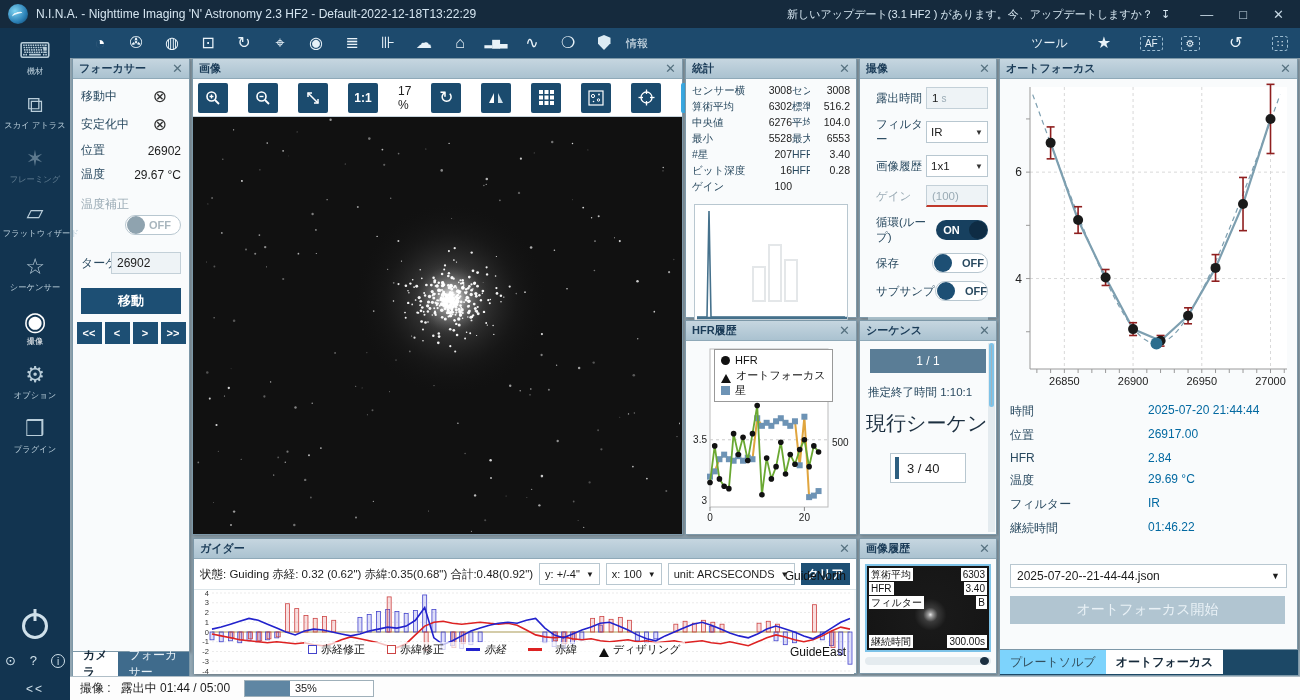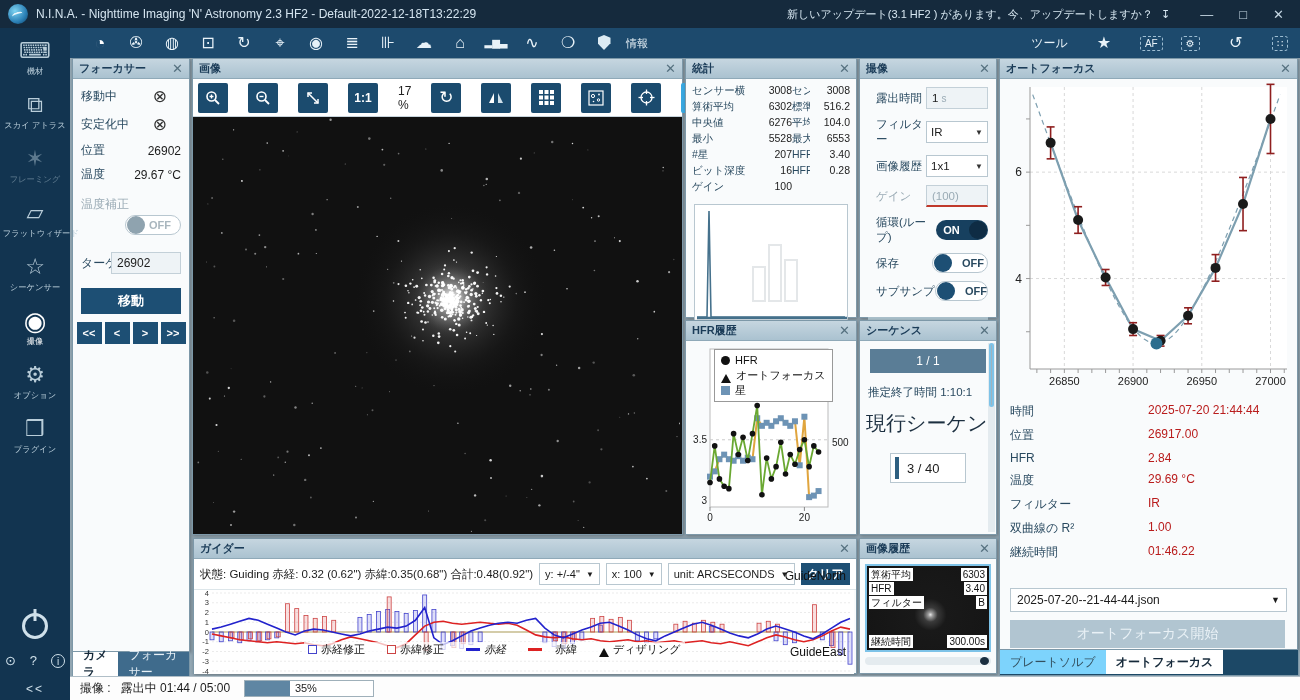--- a/index.html
+++ b/index.html
@@ -116,21 +116,21 @@
   
   .thumb{position:absolute;left:5px;top:25px;right:5px;height:88px;border:2px solid #7ec3e8;background:radial-gradient(circle at 52% 58%,#e8e8e8 0,#9a9a9a 3%,#3a3a3a 9%,#191919 20%,#141414 100%)}
   .chip{position:absolute;background:#fff;color:#111;font-size:10px;padding:0 2px;line-height:13px;white-space:nowrap}
   .hscroll{position:absolute;left:5px;right:5px;bottom:8px;height:8px;background:#e4ebef;border-radius:4px}
   .hscroll .dot{position:absolute;right:2px;top:0;width:9px;height:8px;border-radius:50%;background:#1c2f40}
 
   
   .af-rows{padding:6px 10px;font-size:12px;color:#2a4a60}
   .af-rows .r{display:flex;margin-bottom:7px}
   .af-rows .r .k{width:138px}
-  .af-rows .r .v{color:#b91c1c}
+  .af-rows .r .v{color:#0369a1}
   .af-file{margin:14px 10px 0 10px;height:24px;border:1px solid #b8c7d0;background:#fff;display:flex;align-items:center;justify-content:space-between;padding:0 6px;font-size:12px;color:#1c1c1c;cursor:pointer}
   .af-start{margin:8px 12px 0 10px;height:28px;background:#b1c5d1;color:#e9f1f6;font-size:14px;display:flex;align-items:center;justify-content:center}
   .tabsbar{position:absolute;display:flex;background:#1c4866;border:1px solid #7d98a8;border-top:none}
   .tab{padding:3px 10px;font-size:12px;height:24px;display:flex;align-items:center;cursor:pointer}
   .tab.on{background:#fff;color:#15293a;font-weight:bold}
   .tab.off2{background:#7dd3fc;color:#33505f}
   .tab.slate{background:#3f6b8c;color:#e8f1f7}
 
   
   .statusbar{position:absolute;left:70px;top:676px;width:1230px;height:24px;background:#fdfdfd;border-top:1px solid #b0bec7;display:flex;align-items:center;padding:8px 10px;font-size:12px;color:#1c1c1c;z-index:40}
@@ -1333,24 +1333,20 @@
       </div>
       <div class="r">
         <span class="k">温度</span>
         <span class="v">29.69 °C</span>
       </div>
       <div class="r">
         <span class="k">フィルター</span>
         <span class="v">IR</span>
       </div>
       <div class="r">
-        <span class="k">双曲線の R²</span>
-        <span class="v">1.00</span>
-      </div>
-      <div class="r">
         <span class="k">継続時間</span>
         <span class="v">01:46.22</span>
       </div>
     </div>
   <div class="af-file">
       <span>2025-07-20--21-44-44.json</span>
       <span style="font-size:9px">▼</span>
     </div>
   <div class="af-start">オートフォーカス開始</div>
 </div>

